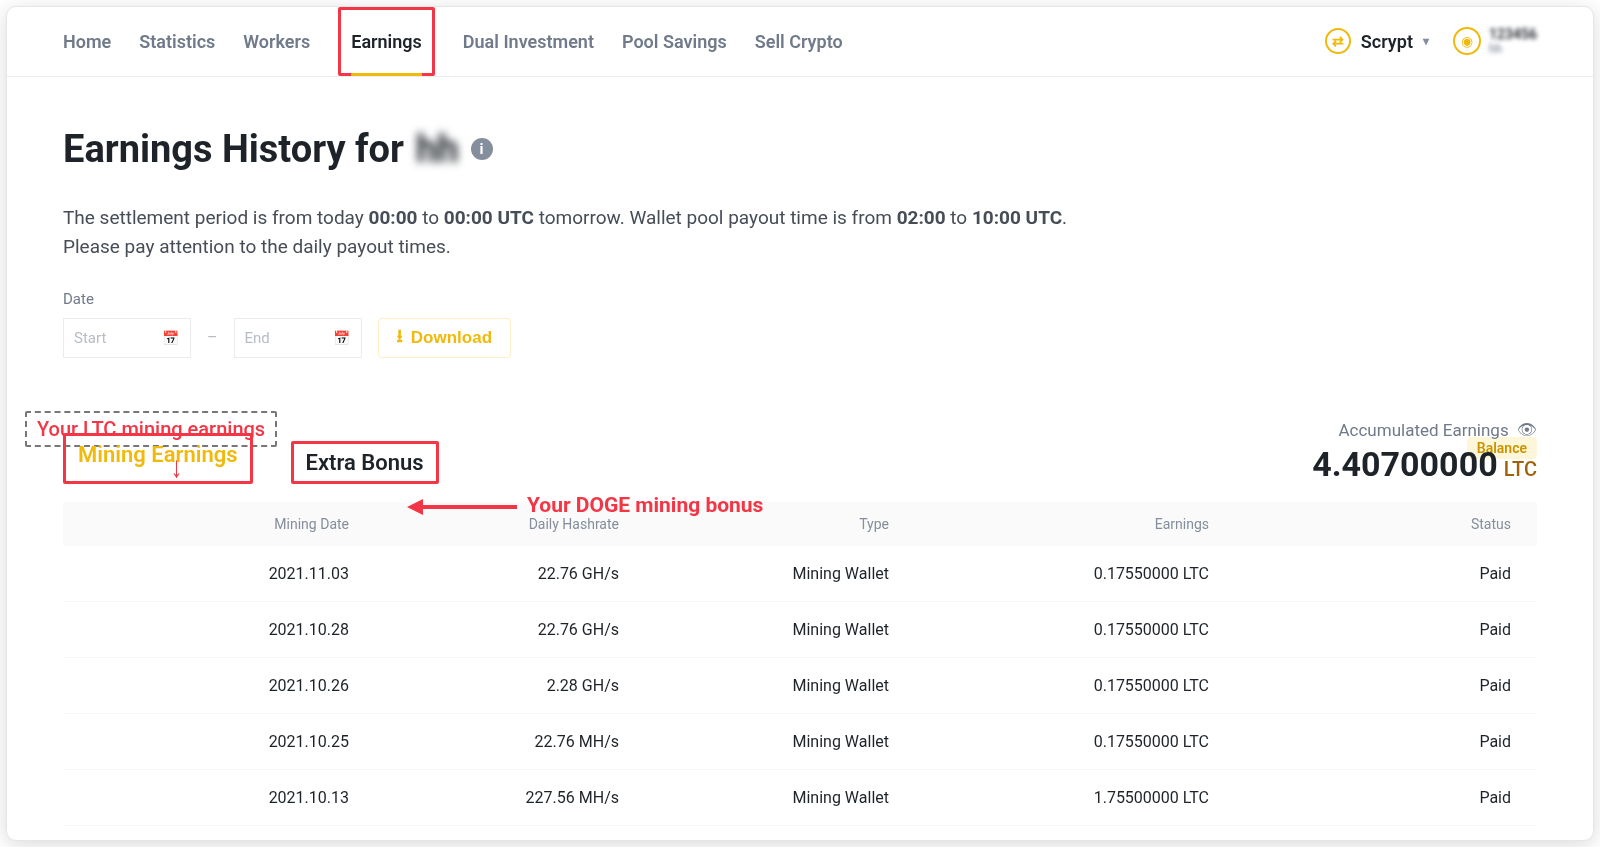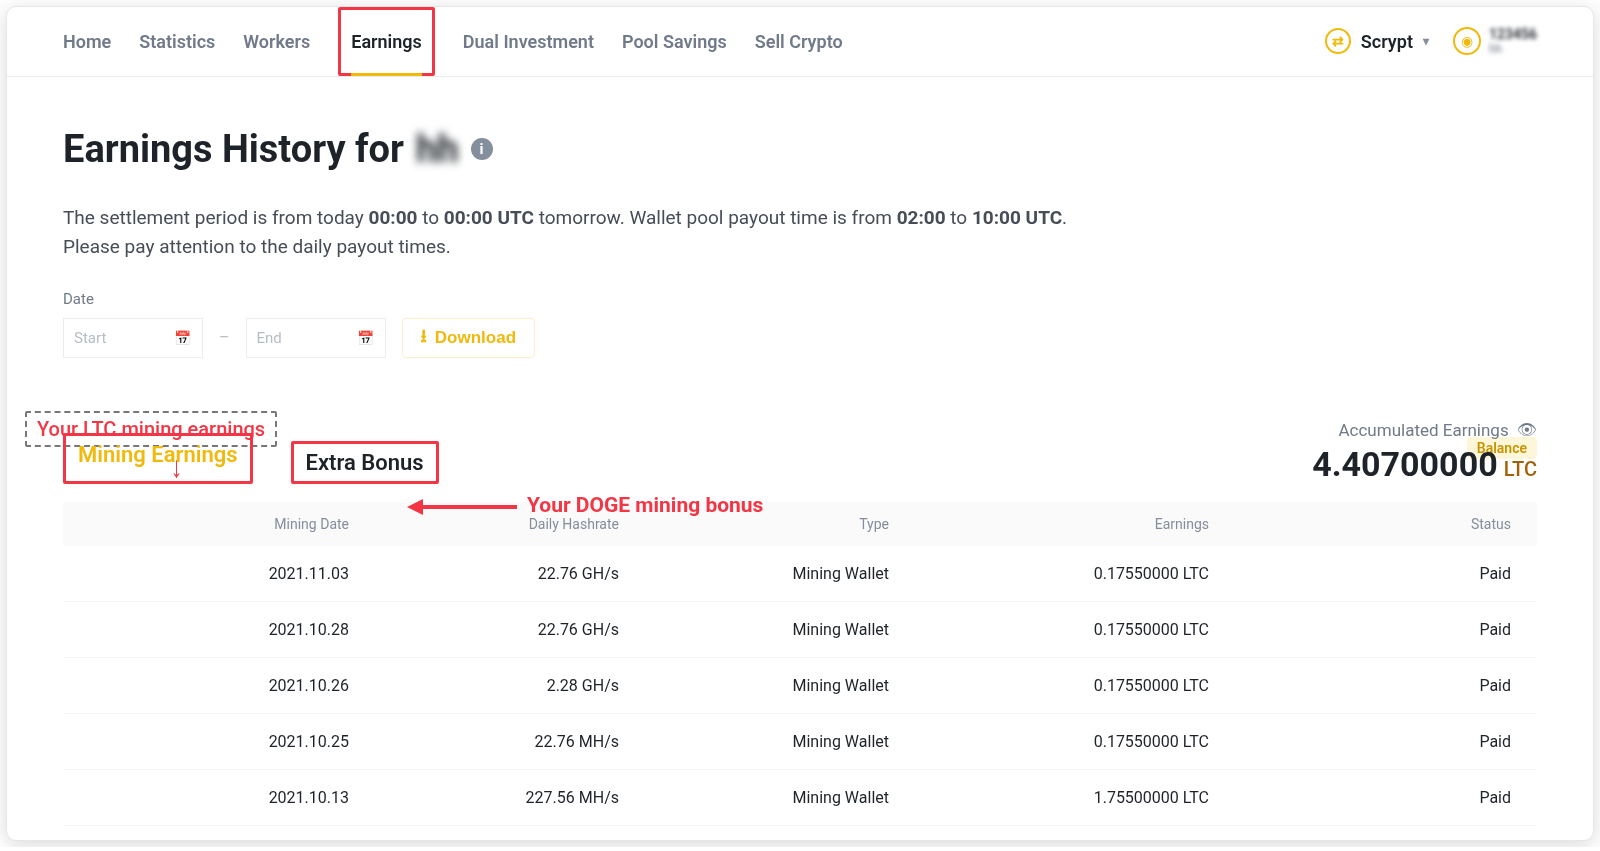--- a/index.html
+++ b/index.html
@@ -95,21 +95,21 @@
   }
   .subtext {
     margin-top: 32px;
     font-size: 19px;
     color: #474d57;
     line-height: 1.55;
   }
   .date-label { margin-top: 28px; font-size: 15px; color:#707a8a;}
   .controls-row { display:flex; align-items:center; gap:16px; margin-top:10px;}
   .date-input {
-    border:1px solid #eaecef; height:40px; width:140px;
+    border:1px solid #eaecef; height:40px; width:128px;
     display:flex; align-items:center; justify-content:space-between;
     padding: 0 10px; color:#b7bdc6; font-size:15px; cursor:pointer;
     background:#fff;
   }
   .cal-icon { color:#b7bdc6; font-size:14px;}
   .dash-sep { color:#b7bdc6; font-size:16px;}
   .download-btn {
     border:1px solid #fceec8; background:#fff;
     color:#f0b90b; font-weight:600; font-size:17px;
     height:40px; padding: 0 18px; display:flex; align-items:center; gap:8px;

